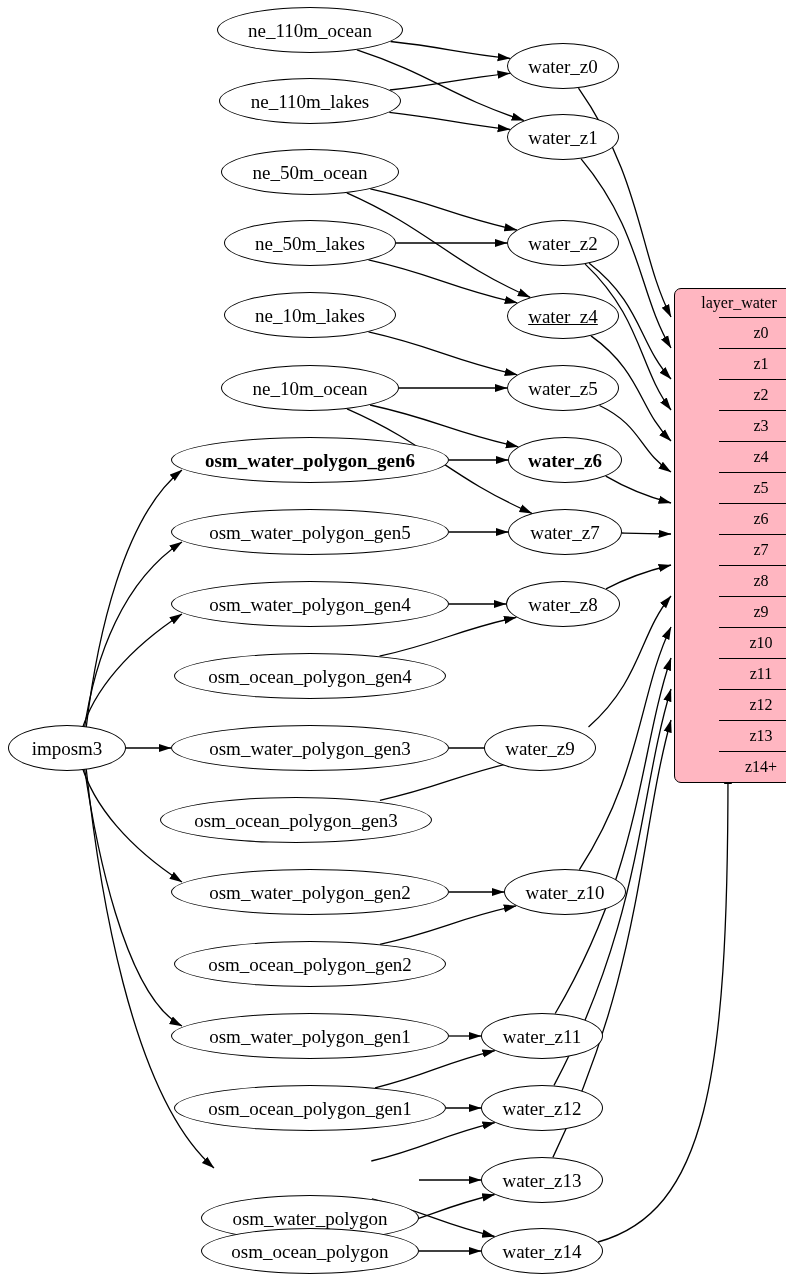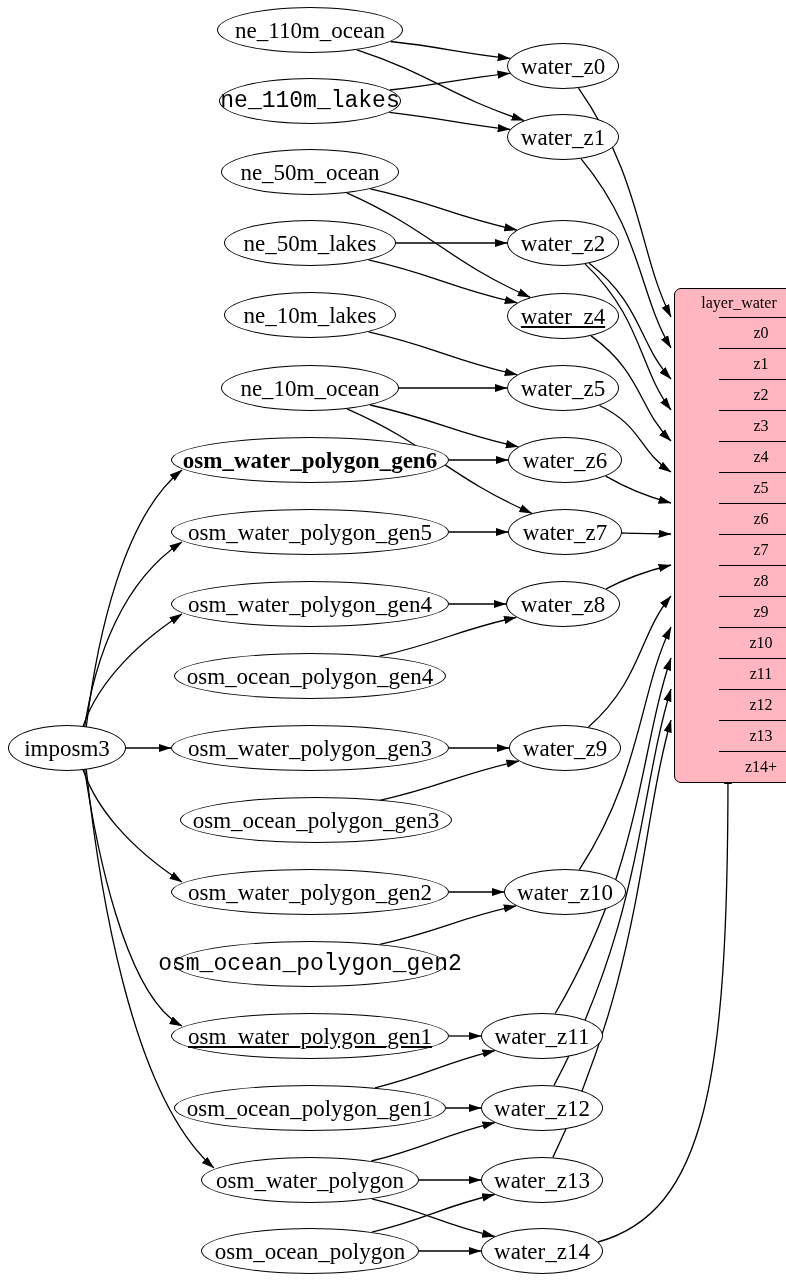--- a/index.html
+++ b/index.html
@@ -14,21 +14,21 @@
     overflow: hidden;
   }
   #edge-svg { position: absolute; left: 0; top: 0; width: 786px; height: 1283px; }
   #edge-svg path.edge { fill: none; stroke: var(--stroke, #000); stroke-width: 1.3px; }
   .node {
     position: absolute;
     display: flex; align-items: center; justify-content: center;
     border: 1.4px solid var(--stroke, #000);
     border-radius: 50%;
     background: var(--node-fill, #fff);
-    font-size: 23px;
+    font-size: 19px;
     white-space: nowrap;
     line-height: 1;
   }
   .record {
     position: absolute;
     left: 674px; top: 288px; width: 130px;
     background: var(--table-fill, #ffb6c1);
     border: 1.5px solid var(--stroke, #000);
     border-radius: 7px;
     overflow: hidden;
@@ -106,46 +106,46 @@
         <path class="edge" d="M 555.2,1013.5 C 642,865.9 639,752.5 671,658" marker-end="url(#arrowhead)"></path>
         <path class="edge" d="M 554.0,1085.4 C 642,919.5 639,793.8 671,689" marker-end="url(#arrowhead)"></path>
         <path class="edge" d="M 552.9,1157.4 C 642,973.0 639,835.0 671,720" marker-end="url(#arrowhead)"></path>
         <path class="edge" d="M 598,1242 C 706,1212 728,1080 728,772" marker-end="url(#arrowhead)"></path>
       </g>
   </svg>
 
   <div id="nodes">
       <div class="node" style="left: 8px; top: 725px; width: 118px; height: 46px;">imposm3</div>
       <div class="node" style="left: 217px; top: 7px; width: 186px; height: 46px;">ne_110m_ocean</div>
-      <div class="node" style="left: 219px; top: 78px; width: 182px; height: 46px; font-family: Liberation Mono, monospace;">ne_110m_lakes</div>
+      <div class="node" style="left: 219px; top: 78px; width: 182px; height: 46px;">ne_110m_lakes</div>
       <div class="node" style="left: 221px; top: 149px; width: 178px; height: 46px;">ne_50m_ocean</div>
       <div class="node" style="left: 224px; top: 220px; width: 172px; height: 46px;">ne_50m_lakes</div>
       <div class="node" style="left: 224px; top: 292px; width: 172px; height: 46px;">ne_10m_lakes</div>
       <div class="node" style="left: 221px; top: 365px; width: 178px; height: 46px;">ne_10m_ocean</div>
       <div class="node" style="left: 171px; top: 437px; width: 278px; height: 46px; font-weight: bold;">osm_water_polygon_gen6</div>
       <div class="node" style="left: 171px; top: 509px; width: 278px; height: 46px;">osm_water_polygon_gen5</div>
       <div class="node" style="left: 171px; top: 581px; width: 278px; height: 46px;">osm_water_polygon_gen4</div>
       <div class="node" style="left: 174px; top: 653px; width: 272px; height: 46px;">osm_ocean_polygon_gen4</div>
       <div class="node" style="left: 171px; top: 725px; width: 278px; height: 46px;">osm_water_polygon_gen3</div>
-      <div class="node" style="left: 180px; top: 797px; width: 272px; height: 46px;">osm_ocean_polygon_gen3</div>
+      <div class="node" style="left: 160px; top: 797px; width: 272px; height: 46px;">osm_ocean_polygon_gen3</div>
       <div class="node" style="left: 171px; top: 869px; width: 278px; height: 46px;">osm_water_polygon_gen2</div>
-      <div class="node" style="left: 174px; top: 941px; width: 272px; height: 46px; font-family: Liberation Mono, monospace;">osm_ocean_polygon_gen2</div>
-      <div class="node" style="left: 171px; top: 1013px; width: 278px; height: 46px; text-decoration: underline;">osm_water_polygon_gen1</div>
+      <div class="node" style="left: 174px; top: 941px; width: 272px; height: 46px;">osm_ocean_polygon_gen2</div>
+      <div class="node" style="left: 171px; top: 1013px; width: 278px; height: 46px;">osm_water_polygon_gen1</div>
       <div class="node" style="left: 174px; top: 1085px; width: 272px; height: 46px;">osm_ocean_polygon_gen1</div>
-      <div class="node" style="left: 201px; top: 1157px; width: 218px; height: 46px; text-align: center;">osm_water_polygon</div>
+      <div class="node" style="left: 201px; top: 1195px; width: 218px; height: 46px; text-align: center;">osm_water_polygon</div>
       <div class="node" style="left: 201px; top: 1228px; width: 218px; height: 46px;">osm_ocean_polygon</div>
       <div class="node" style="left: 507px; top: 43px; width: 112px; height: 46px;">water_z0</div>
       <div class="node" style="left: 507px; top: 114px; width: 112px; height: 46px;">water_z1</div>
       <div class="node" style="left: 507px; top: 220px; width: 112px; height: 46px;">water_z2</div>
       <div class="node" style="left: 507px; top: 293px; width: 112px; height: 46px; text-decoration: underline;">water_z4</div>
       <div class="node" style="left: 507px; top: 365px; width: 112px; height: 46px;">water_z5</div>
-      <div class="node" style="left: 508px; top: 437px; width: 114px; height: 46px;">water_z6</div>
+      <div class="node" style="left: 508px; top: 437px; width: 114px; height: 46px; font-weight: bold;">water_z6</div>
       <div class="node" style="left: 508px; top: 509px; width: 114px; height: 46px;">water_z7</div>
       <div class="node" style="left: 506px; top: 581px; width: 114px; height: 46px;">water_z8</div>
-      <div class="node" style="left: 509px; top: 725px; width: 112px; height: 46px;">water_z9</div>
+      <div class="node" style="left: 484px; top: 725px; width: 112px; height: 46px;">water_z9</div>
       <div class="node" style="left: 504px; top: 869px; width: 122px; height: 46px;">water_z10</div>
       <div class="node" style="left: 481px; top: 1013px; width: 122px; height: 46px;">water_z11</div>
       <div class="node" style="left: 481px; top: 1085px; width: 122px; height: 46px;">water_z12</div>
       <div class="node" style="left: 481px; top: 1157px; width: 122px; height: 46px;">water_z13</div>
       <div class="node" style="left: 481px; top: 1228px; width: 122px; height: 46px; text-align: right;">water_z14</div>
     </div>
 
   <div class="record">
     <div class="rec-title">layer_water</div>
     <div id="rows">

